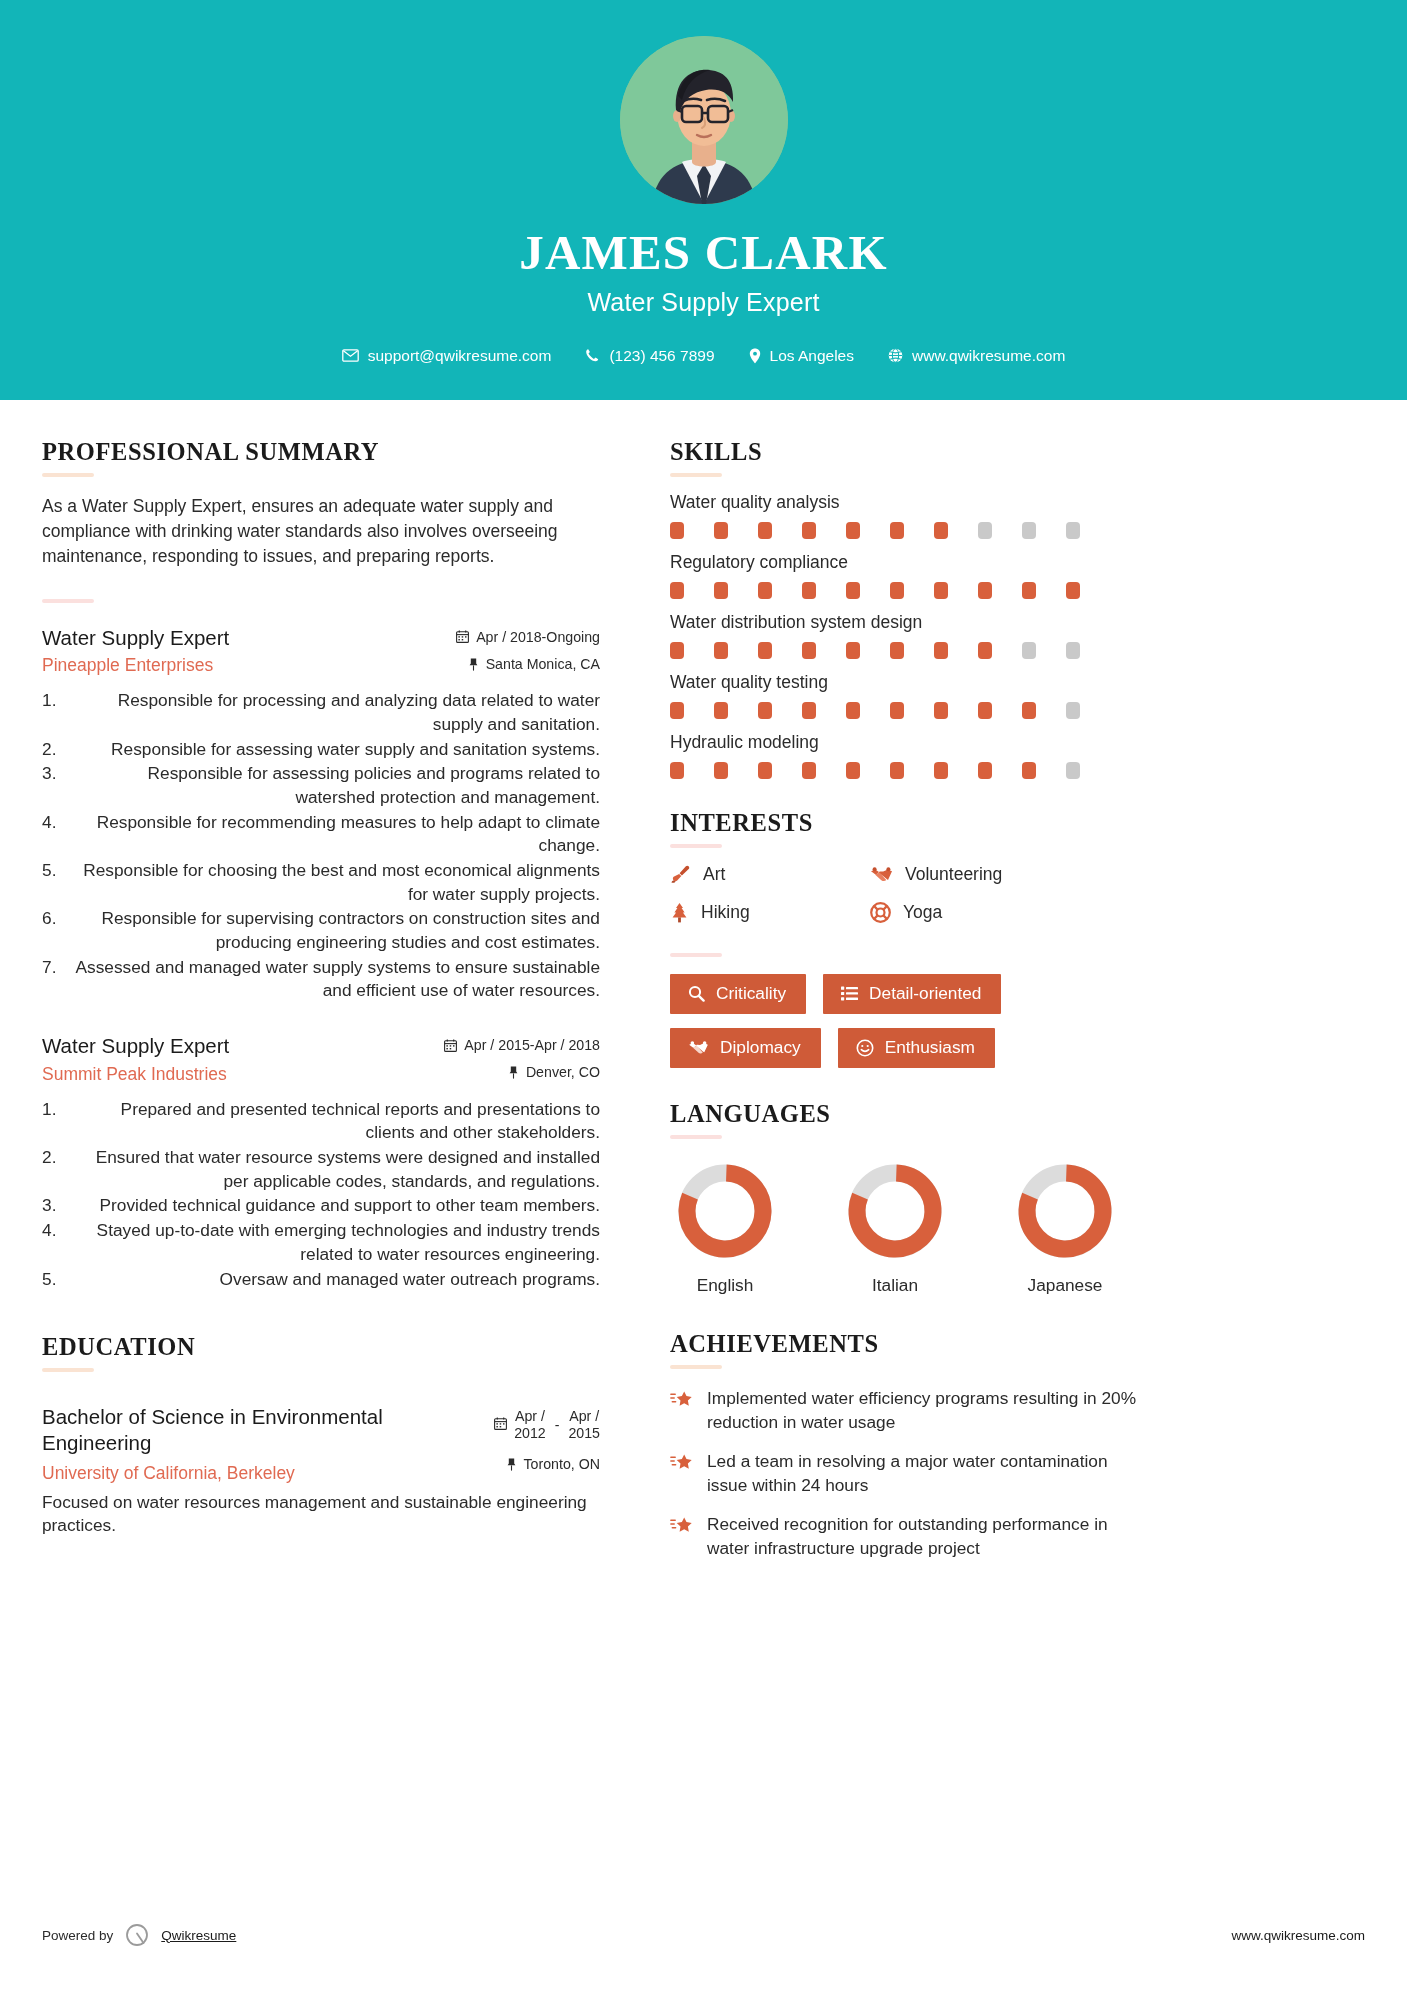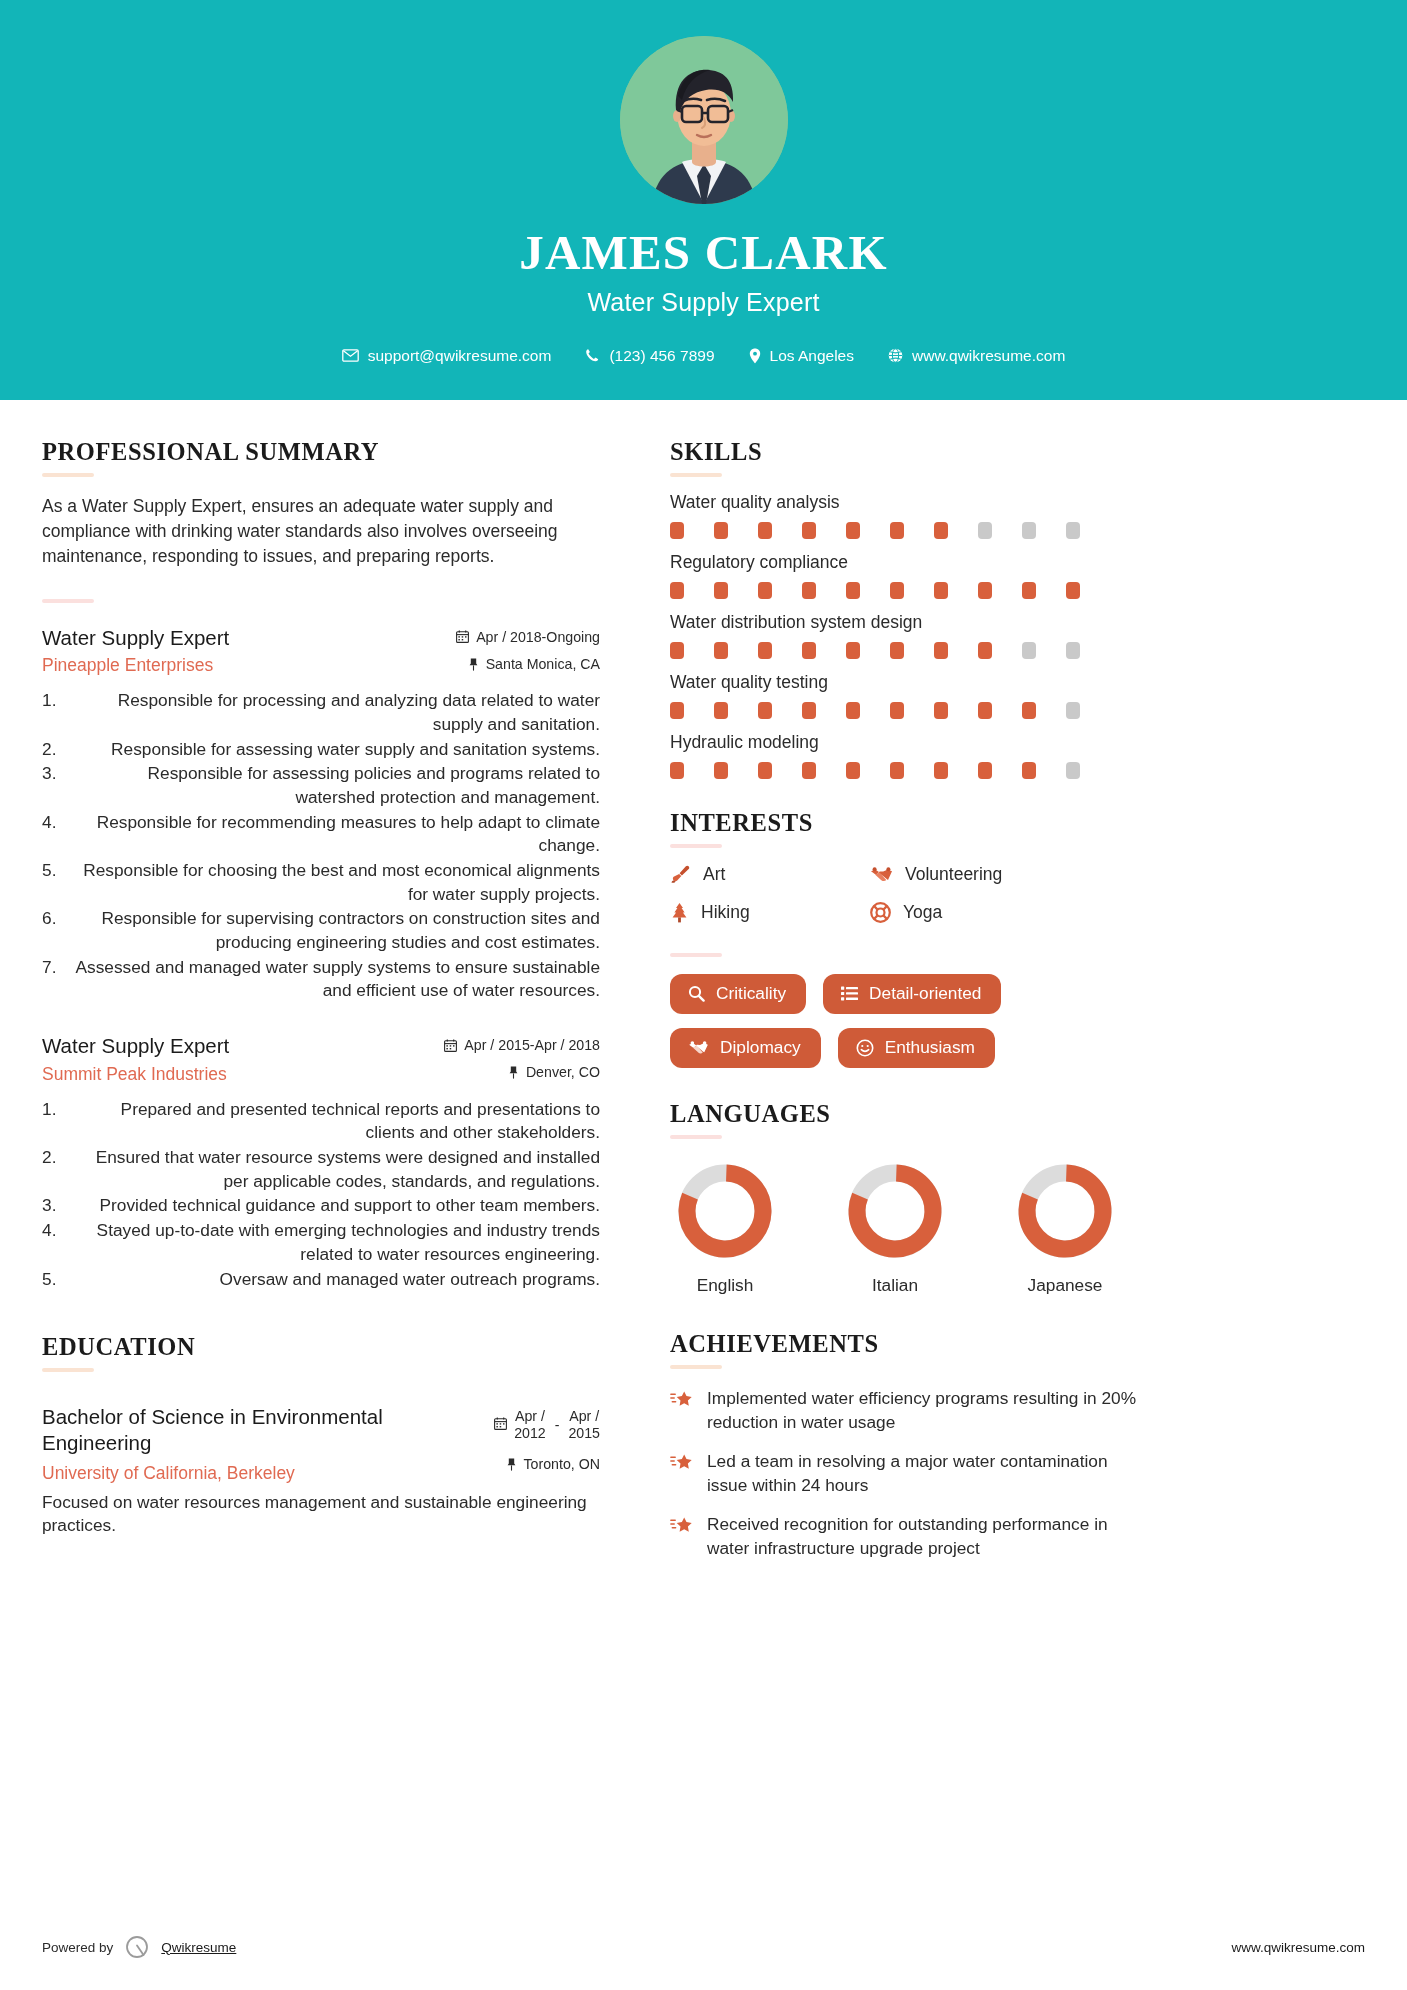--- a/index.html
+++ b/index.html
@@ -149,41 +149,41 @@
   
   .strengths { margin-top: 17px; display: flex; flex-wrap: wrap; gap: 14px 17px; max-width: 430px; }
   .strength-chip {
     background: #cf5b38;
     color: #ffffff;
     font-size: 17.3px;
     padding: 10px 20px 11px 18px;
     display: inline-flex;
     align-items: center;
     gap: 11px;
-    border-radius: 12px;
+    border-radius: 1px;
     line-height: 1.1;
   }
   .strength-chip svg { display: block; flex: 0 0 auto; }
 
   
   .langs { margin-top: 22px; display: flex; gap: 60px; }
   .lang { width: 110px; text-align: center; }
   .lang svg { display: block; margin: 0 auto; }
   .lang-name { font-size: 17.3px; color: #2b2b2b; margin-top: 14px; }
 
   
   .achvs { margin-top: 18px; }
   .achv { display: flex; gap: 14px; align-items: flex-start; margin-bottom: 16px; }
   .achv svg { display: block; flex: 0 0 auto; margin-top: 3px; }
   .achv-text { font-size: 17.3px; line-height: 1.36; color: #2b2b2b; max-width: 430px; }
 
   
   .footer {
     position: absolute;
-    bottom: 4px; left: 0; right: 0;
+    bottom: 16px; left: 0; right: 0;
     height: 78px;
     display: flex;
     align-items: center;
     justify-content: space-between;
     padding: 0 42px;
     font-size: 13.5px;
     color: #2b2b2b;
   }
   .powered { display: flex; align-items: center; gap: 11px; }
   .powered svg { display: block; }

